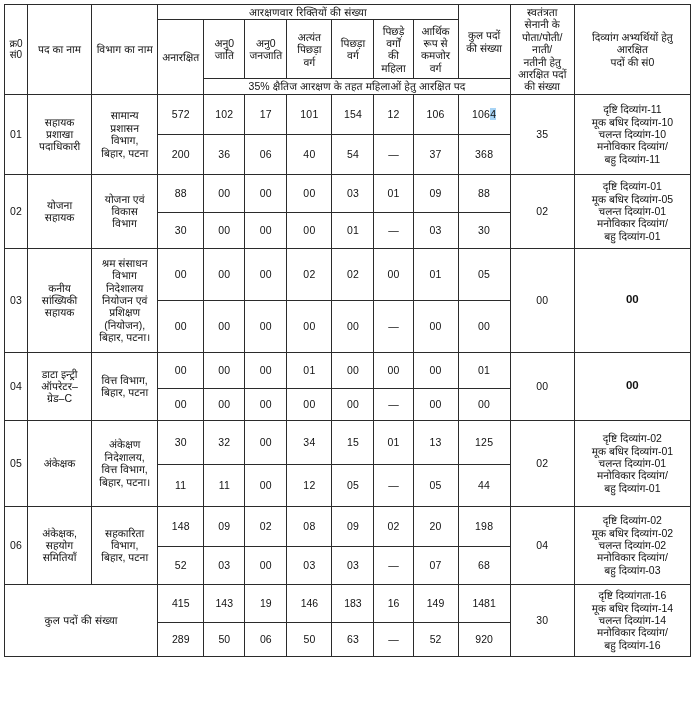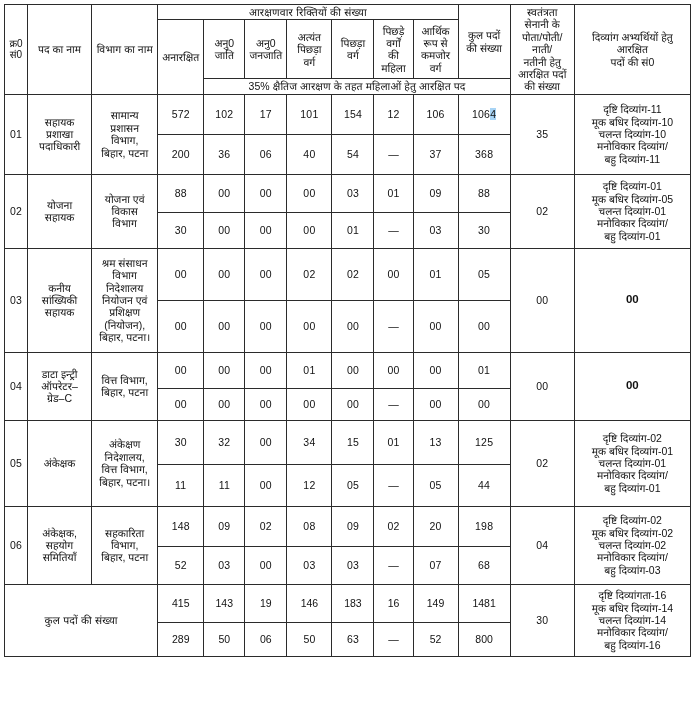--- a/index.html
+++ b/index.html
@@ -397,17 +397,17 @@
 बहु दिव्यांग-16</td>
         </tr>
         <tr style="height: 34px;">
           <td class="totals-num-sub">289</td>
           <td class="totals-num-sub">50</td>
           <td class="totals-num-sub">06</td>
           <td class="totals-num-sub">50</td>
           <td class="totals-num-sub">63</td>
           <td class="totals-num-sub dash">—</td>
           <td class="totals-num-sub">52</td>
-          <td class="totals-num-sub">800</td>
+          <td class="totals-num-sub">920</td>
         </tr>
       </tbody>
   </table>
 </div>
 
 </body></html>

